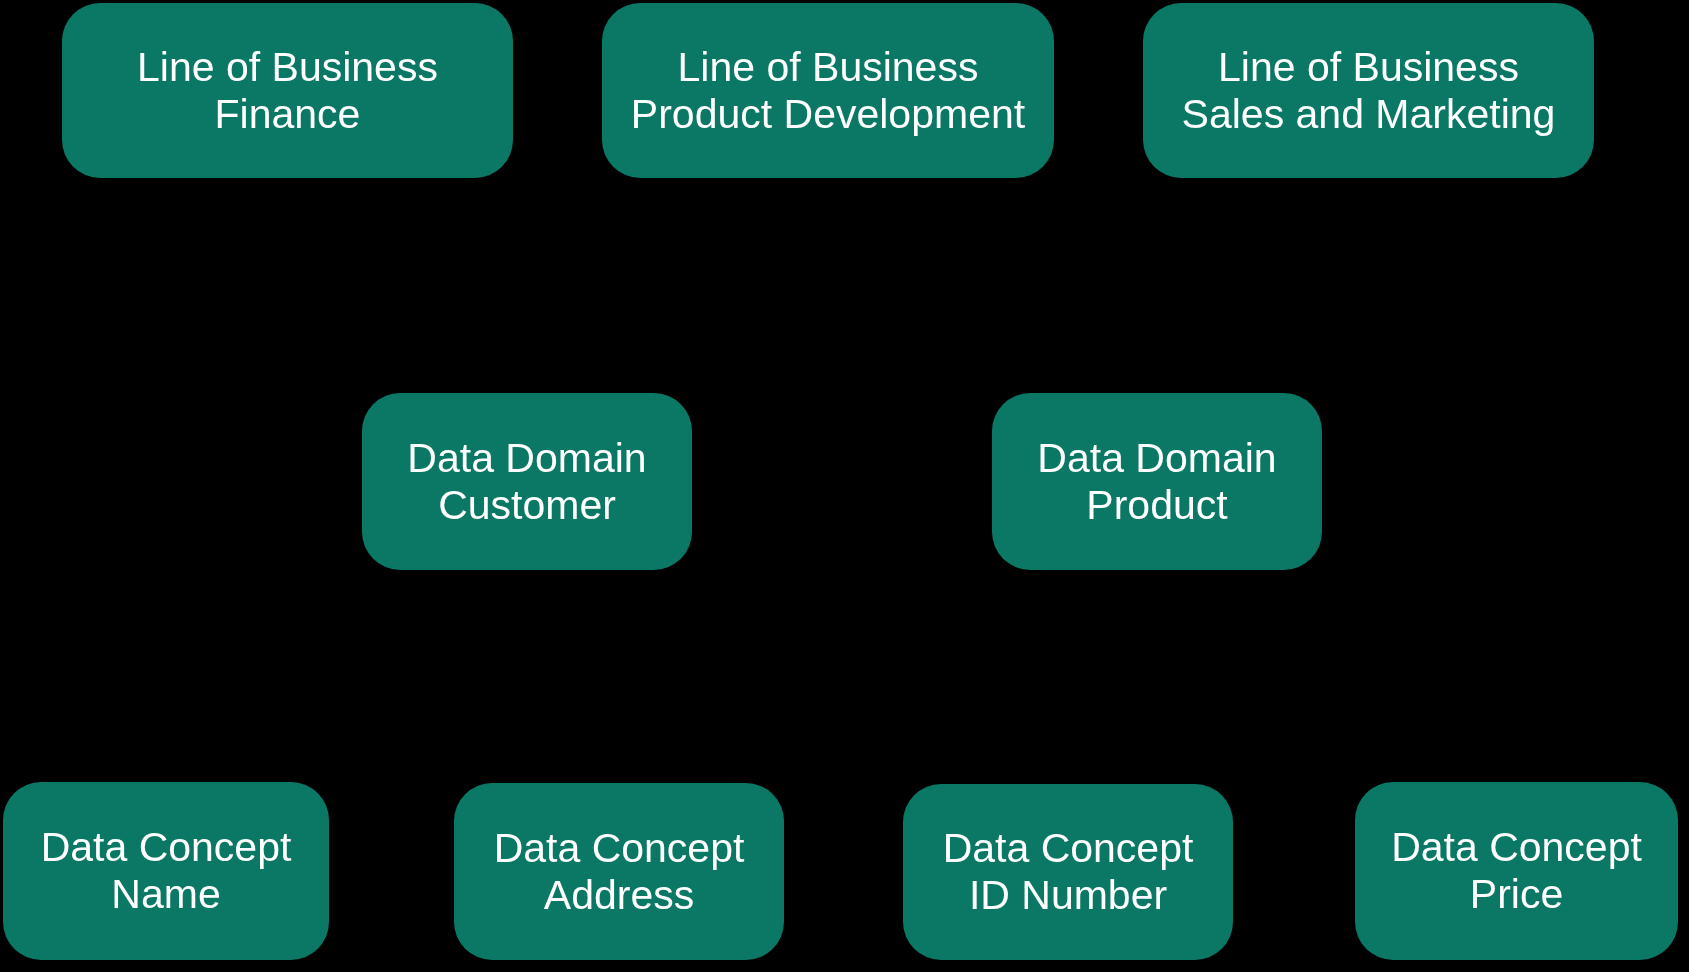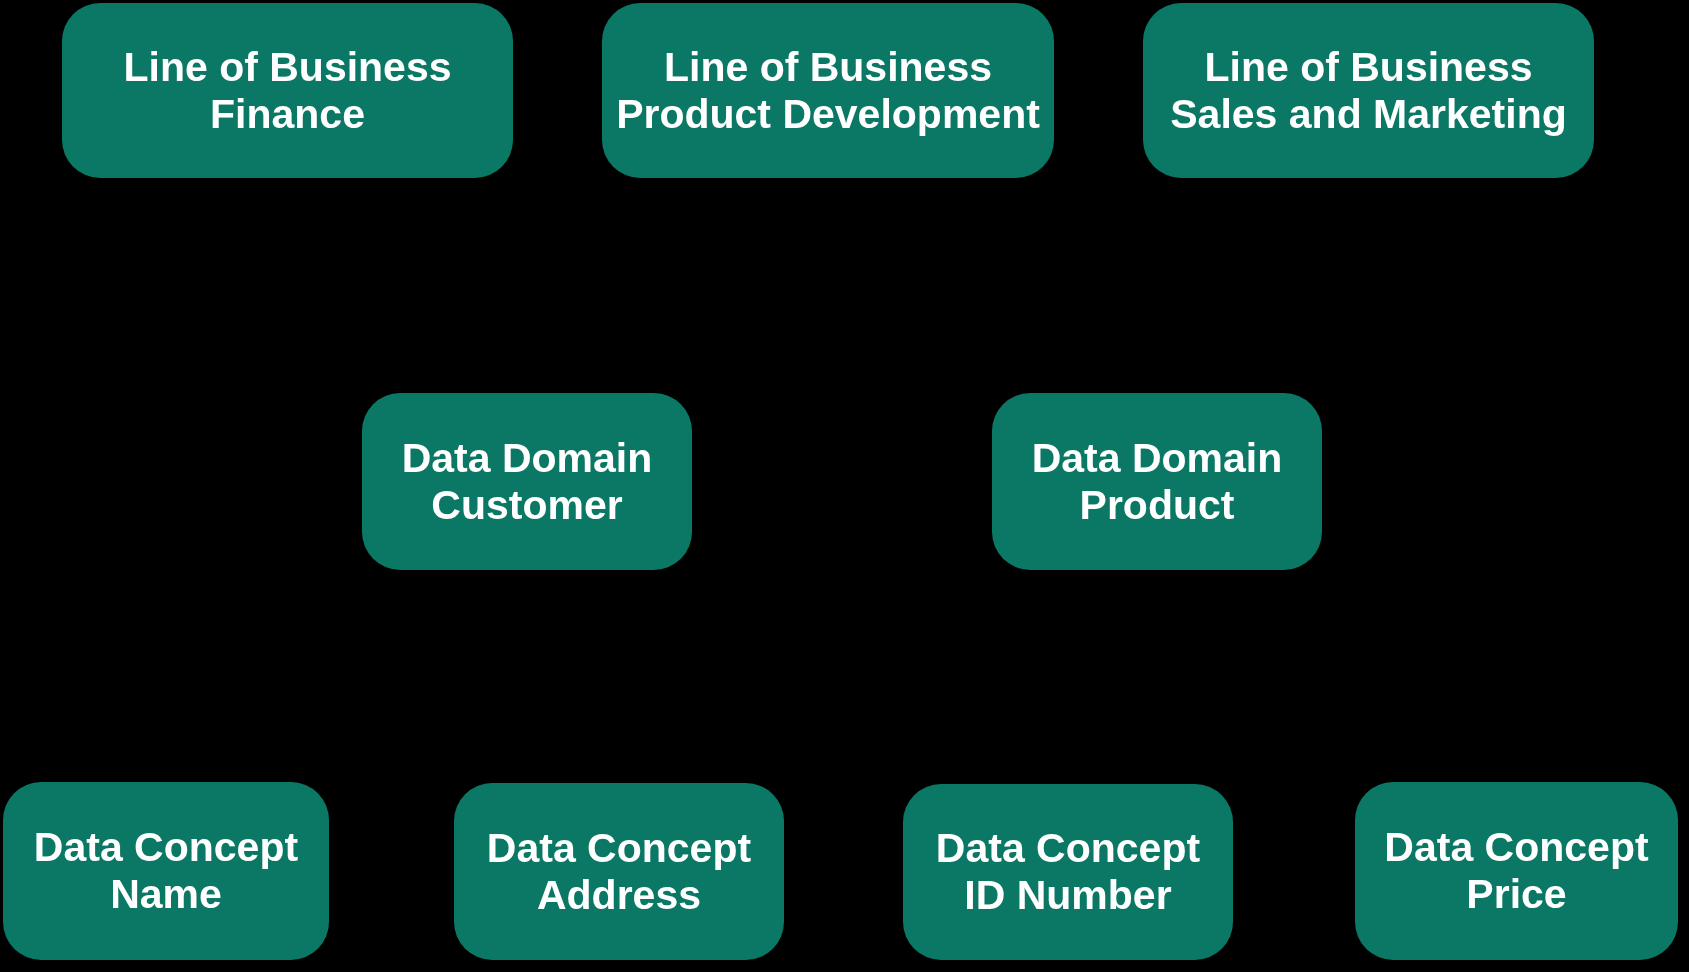--- a/index.html
+++ b/index.html
@@ -22,21 +22,21 @@
     background: var(--node-fill, #0a7864);
     color: var(--node-text, #ffffff);
     border-radius: 38px;
     display: flex;
     align-items: center;
     justify-content: center;
     text-align: center;
     font-size: 41px;
     line-height: 47px;
     white-space: pre-line;
-    font-weight: 700;
+    font-weight: 400;
   }
   
   #lob-finance            { left: 62px;   top: 3px;   width: 451px; height: 175px; }
   #lob-product-development{ left: 602px;  top: 3px;   width: 452px; height: 175px; }
   #lob-sales-marketing    { left: 1143px; top: 3px;   width: 451px; height: 175px; }
   
   #dd-customer            { left: 362px;  top: 393px; width: 330px; height: 177px; }
   #dd-product             { left: 992px;  top: 393px; width: 330px; height: 177px; }
   
   #dc-name                { left: 3px;    top: 782px; width: 326px; height: 178px; }

